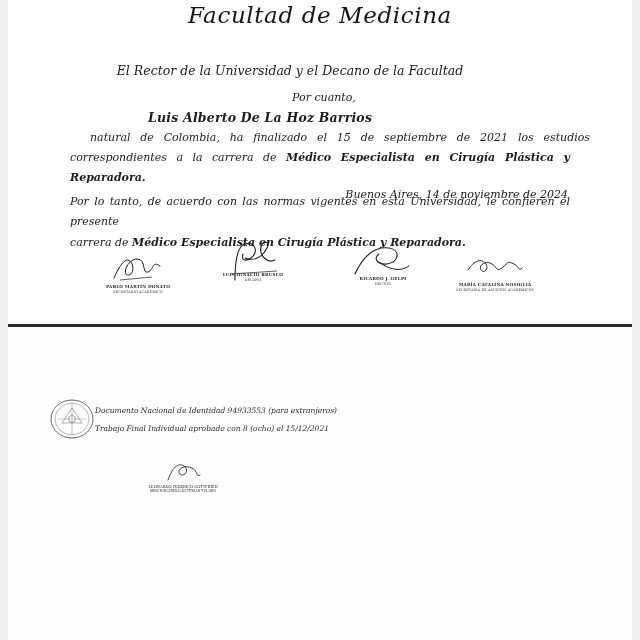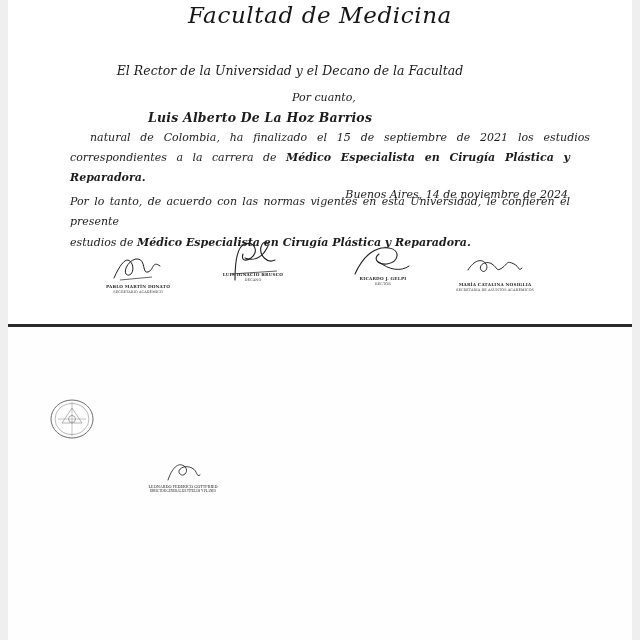--- a/index.html
+++ b/index.html
@@ -227,21 +227,21 @@
   <div class="faculty-title">Facultad de Medicina</div>
 
   <div class="subtitle">El Rector de la Universidad y el Decano de la Facultad</div>
 
   <div class="body-block">
     <span class="line l-intro">Por cuanto,</span>
     <span class="line name">Luis Alberto De La Hoz Barrios</span>
     <span class="line l-just">natural de Colombia, ha finalizado el 15 de septiembre de 2021 los estudios</span>
     <span class="line l-just2"><span>correspondientes a la carrera de </span><span class="bold-it">Médico Especialista en Cirugía Plástica y Reparadora.</span></span>
     <span class="line l-para">Por lo tanto, de acuerdo con las normas vigentes en esta Universidad, le confieren el presente</span>
-    <span class="line l-diploma"><span>estudios de </span><span class="bold-it">Médico Especialista en Cirugía Plástica y Reparadora.</span></span>
+    <span class="line l-diploma"><span>carrera de </span><span class="bold-it">Médico Especialista en Cirugía Plástica y Reparadora.</span></span>
   </div>
 
   <div class="place-date">Buenos Aires, 14 de noviembre de 2024</div>
 
   <div class="signatures">
 
     <div class="sig" id="sig1">
       <div class="scribble">
         <svg width="60" height="34" viewBox="0 0 60 34">
           <path d="M6 28 C14 10, 20 6, 24 14 C27 21, 22 28, 18 24 C15 20, 22 8, 30 9 C38 10, 34 24, 40 22 C46 20, 44 10, 52 16" stroke="#1f1f1f" stroke-width="1" fill="none" stroke-linecap="round"></path>
@@ -291,20 +291,24 @@
     <svg width="48" height="46" viewBox="0 0 48 46">
       <ellipse cx="24" cy="23" rx="21" ry="19" stroke="#6c6c6c" stroke-width="1" fill="none"></ellipse>
       <ellipse cx="24" cy="23" rx="17" ry="15.5" stroke="#8a8a8a" stroke-width="0.6" fill="none"></ellipse>
       <path d="M14 27 L24 12 L34 27 Z" stroke="#7d7d7d" stroke-width="0.6" fill="none"></path>
       <path d="M10 23 L38 23" stroke="#8a8a8a" stroke-width="0.5"></path>
       <path d="M24 6 L24 40" stroke="#8a8a8a" stroke-width="0.5"></path>
       <circle cx="24" cy="23" r="3.5" stroke="#6f6f6f" stroke-width="0.6" fill="none"></circle>
     </svg>
   </div>
 
+  <div class="bottom-lines">
+    <div>Documento Nacional de Identidad 94933553 (para extranjeros)</div>
+    <div>Trabajo Final Individual aprobado con 8 (ocho) el 15/12/2021</div>
+  </div>
 
   <div class="bottom-sig">
     <div class="scribble">
       <svg width="58" height="26" viewBox="0 0 58 26">
         <path d="M14 22 C18 10, 24 4, 30 8 C36 12, 30 20, 26 16 C22 12, 30 6, 38 10 C44 13, 42 20, 46 17" stroke="#2a2a2a" stroke-width="0.9" fill="none" stroke-linecap="round"></path>
       </svg>
     </div>
     <div class="sig-name">LEONARDO FEDERICO GOTTFRIED</div>
     <div class="sig-role">DIRECTOR GENERAL DE TÍTULOS Y PLANES</div>
   </div>

